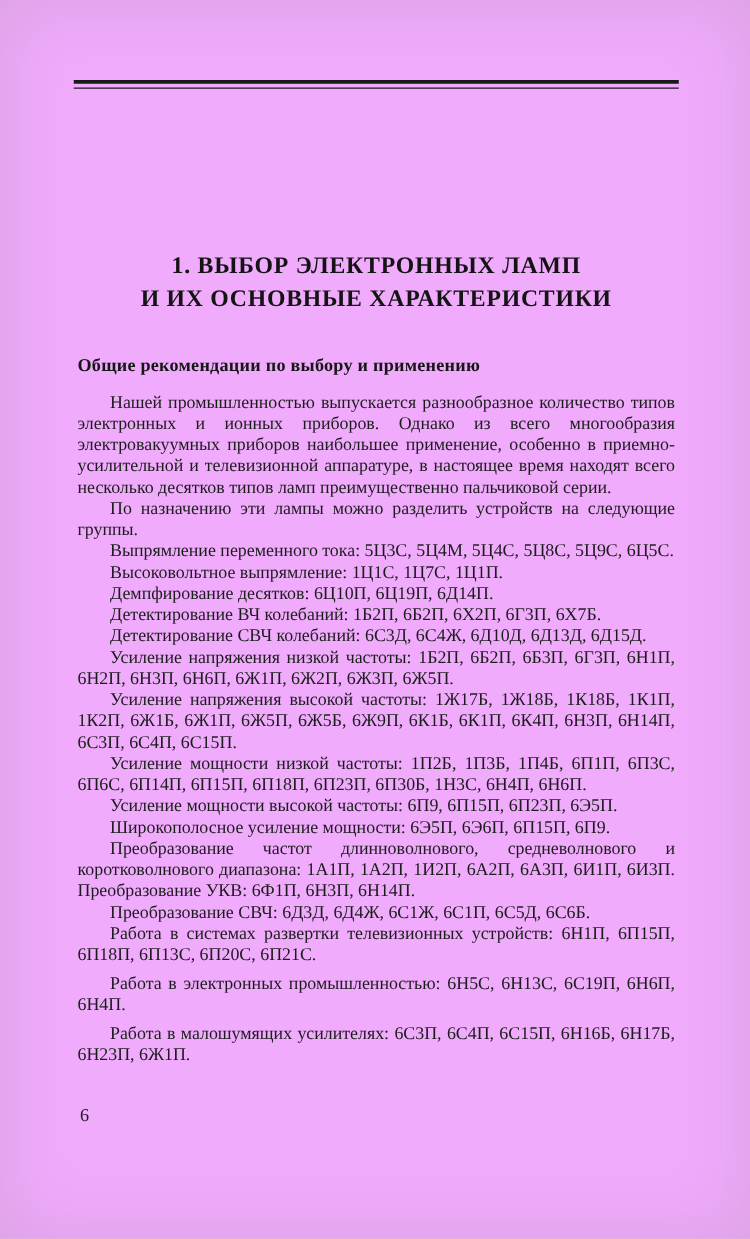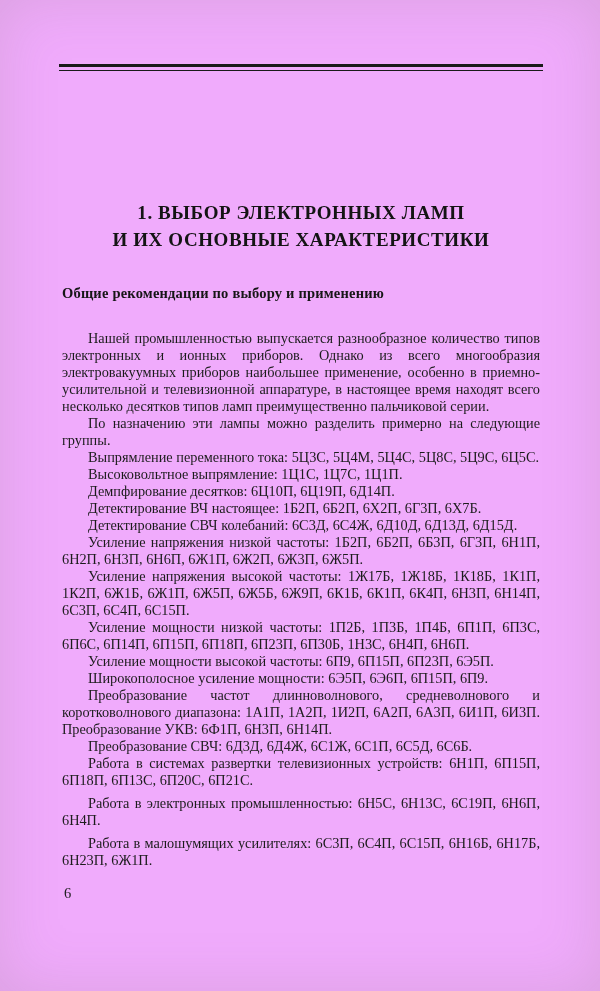--- a/index.html
+++ b/index.html
@@ -47,21 +47,21 @@
   }
   .section-subtitle {
     margin-top: 32px;
     text-align: left;
     font-weight: bold;
     font-size: 14.5px;
     letter-spacing: 0.2px;
     color: #161616;
   }
   .body-text {
-    margin-top: 28px;
+    margin-top: 12px;
   }
   .para {
     margin: 0;
     font-size: 14.3px;
     line-height: 17px;
     text-align: justify;
     text-indent: 26px;
     color: #1c1c1c;
   }
   .para.spaced {
@@ -85,25 +85,25 @@
 
     <h1 class="chapter-title">
       <span>1. ВЫБОР ЭЛЕКТРОННЫХ ЛАМП</span><br>
       <span>И ИХ ОСНОВНЫЕ ХАРАКТЕРИСТИКИ</span>
     </h1>
 
     <div class="section-subtitle">Общие рекомендации по выбору и применению</div>
 
     <div class="body-text">
         <p class="para">Нашей промышленностью выпускается разнообразное количество типов электронных и ионных приборов. Однако из всего многообразия электровакуумных приборов наибольшее применение, особенно в приемно-усилительной и телевизионной аппаратуре, в настоящее время находят всего несколько десятков типов ламп преимущественно пальчиковой серии.</p>
-        <p class="para">По назначению эти лампы можно разделить примерно на следующие группы.</p>
+        <p class="para">По назначению эти лампы можно разделить устройств на следующие группы.</p>
         <p class="para">Выпрямление переменного тока: 5Ц3С, 5Ц4М, 5Ц4С, 5Ц8С, 5Ц9С, 6Ц5С.</p>
         <p class="para">Высоковольтное выпрямление: 1Ц1С, 1Ц7С, 1Ц1П.</p>
         <p class="para">Демпфирование десятков: 6Ц10П, 6Ц19П, 6Д14П.</p>
-        <p class="para">Детектирование ВЧ настоящее: 1Б2П, 6Б2П, 6Х2П, 6Г3П, 6Х7Б.</p>
+        <p class="para">Детектирование ВЧ колебаний: 1Б2П, 6Б2П, 6Х2П, 6Г3П, 6Х7Б.</p>
         <p class="para">Детектирование СВЧ колебаний: 6С3Д, 6С4Ж, 6Д10Д, 6Д13Д, 6Д15Д.</p>
         <p class="para">Усиление напряжения низкой частоты: 1Б2П, 6Б2П, 6Б3П, 6Г3П, 6Н1П, 6Н2П, 6Н3П, 6Н6П, 6Ж1П, 6Ж2П, 6Ж3П, 6Ж5П.</p>
         <p class="para">Усиление напряжения высокой частоты: 1Ж17Б, 1Ж18Б, 1К18Б, 1К1П, 1К2П, 6Ж1Б, 6Ж1П, 6Ж5П, 6Ж5Б, 6Ж9П, 6К1Б, 6К1П, 6К4П, 6Н3П, 6Н14П, 6С3П, 6С4П, 6С15П.</p>
         <p class="para">Усиление мощности низкой частоты: 1П2Б, 1П3Б, 1П4Б, 6П1П, 6П3С, 6П6С, 6П14П, 6П15П, 6П18П, 6П23П, 6П30Б, 1Н3С, 6Н4П, 6Н6П.</p>
         <p class="para">Усиление мощности высокой частоты: 6П9, 6П15П, 6П23П, 6Э5П.</p>
         <p class="para">Широкополосное усиление мощности: 6Э5П, 6Э6П, 6П15П, 6П9.</p>
         <p class="para">Преобразование частот длинноволнового, средневолнового и коротковолнового диапазона: 1А1П, 1А2П, 1И2П, 6А2П, 6А3П, 6И1П, 6И3П. Преобразование УКВ: 6Ф1П, 6Н3П, 6Н14П.</p>
         <p class="para">Преобразование СВЧ: 6Д3Д, 6Д4Ж, 6С1Ж, 6С1П, 6С5Д, 6С6Б.</p>
         <p class="para">Работа в системах развертки телевизионных устройств: 6Н1П, 6П15П, 6П18П, 6П13С, 6П20С, 6П21С.</p>
         <p class="para spaced">Работа в электронных промышленностью: 6Н5С, 6Н13С, 6С19П, 6Н6П, 6Н4П.</p>

